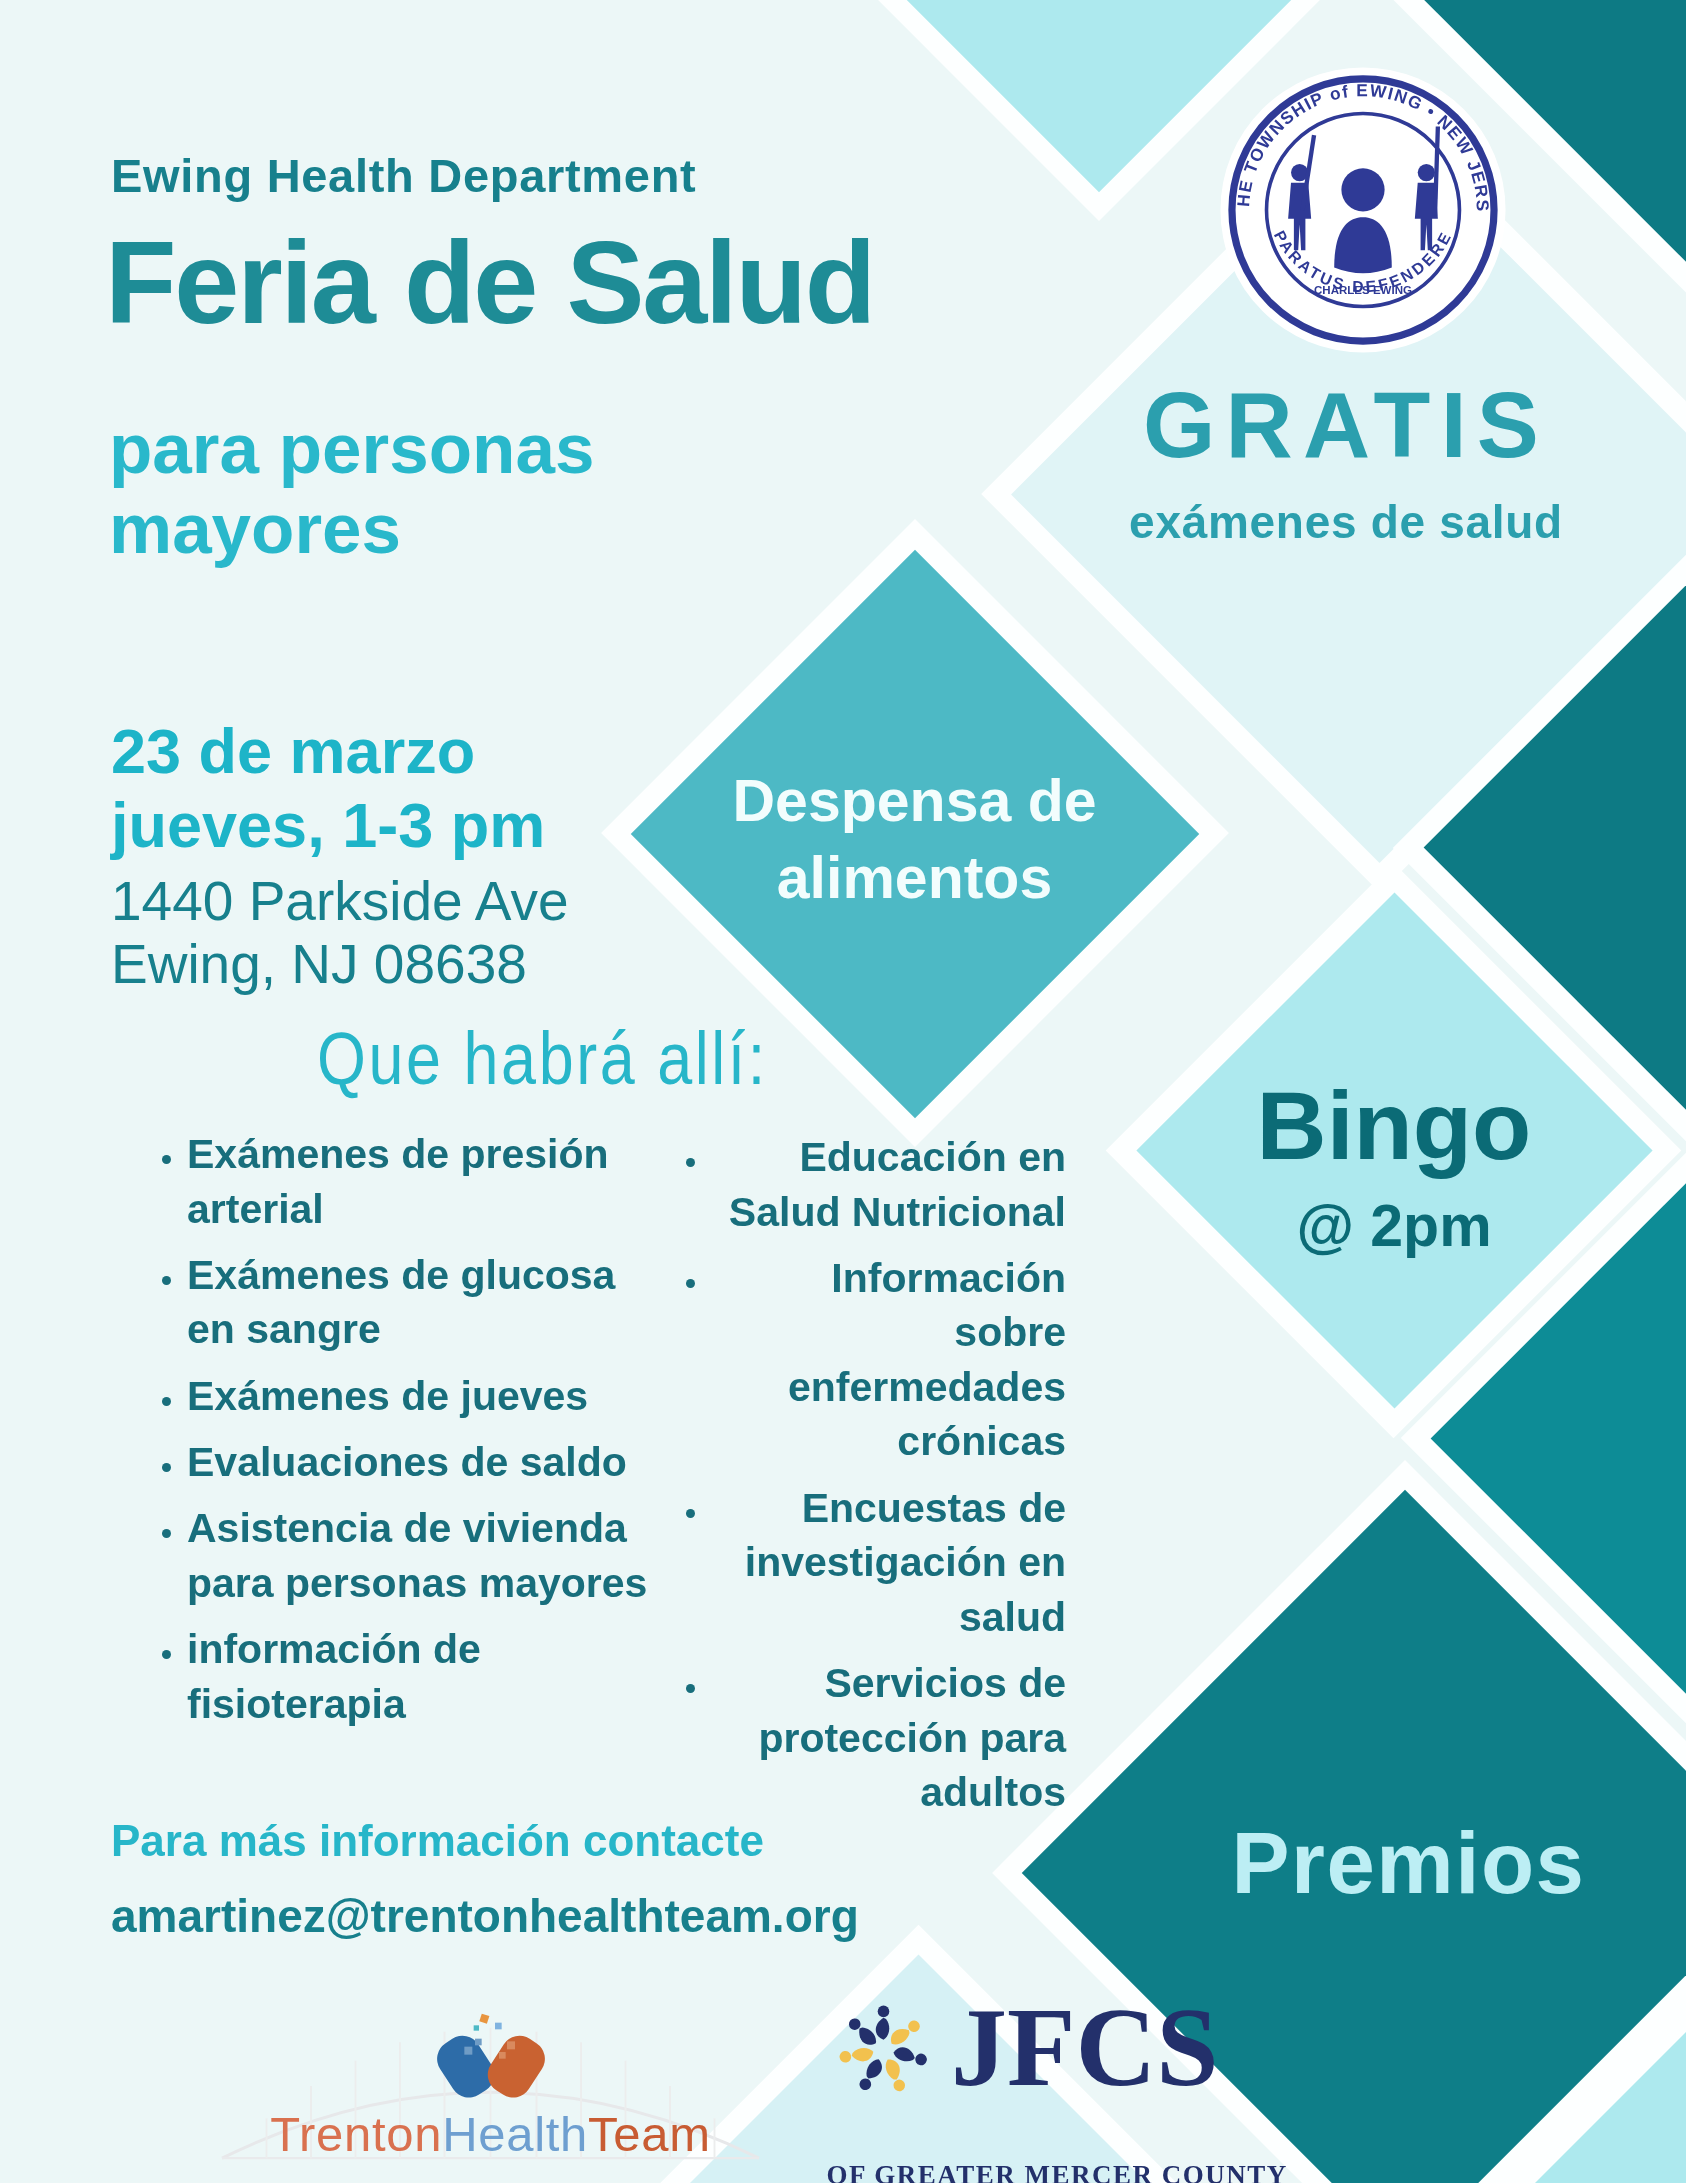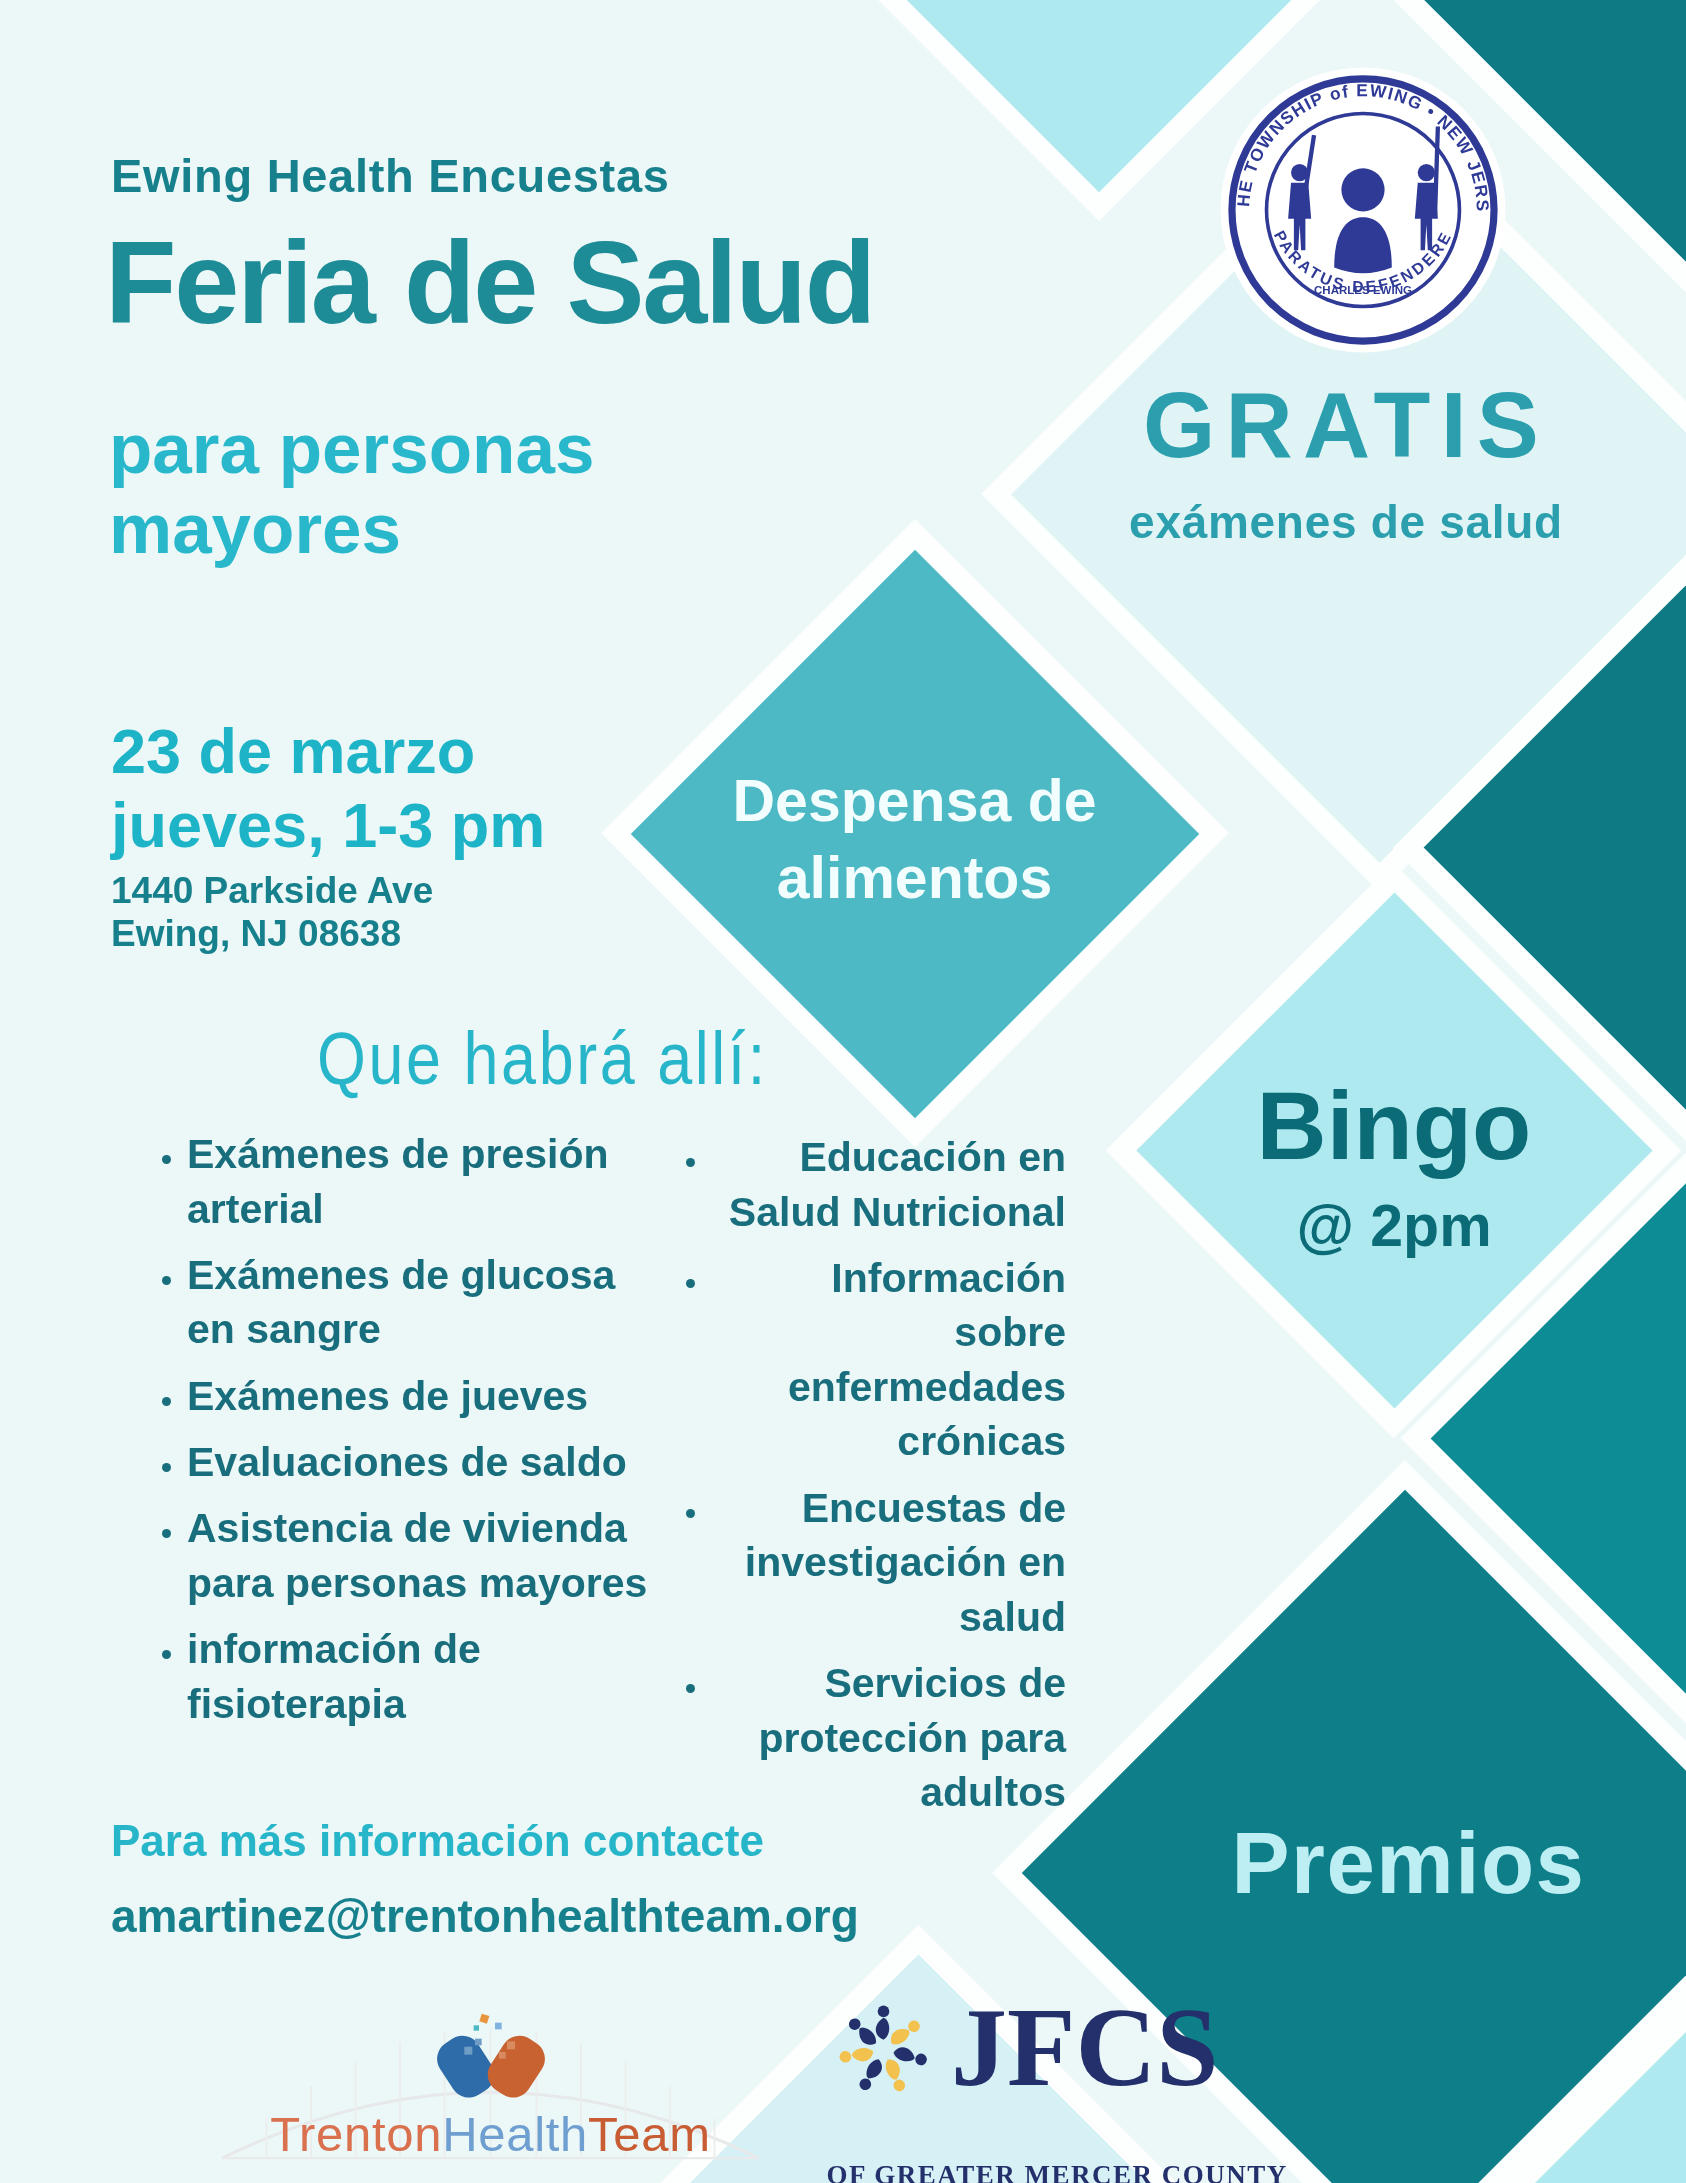--- a/index.html
+++ b/index.html
@@ -40,21 +40,21 @@
   .d9 {left:741px;top:2028px;width:355px;height:355px;background:var(--c-pale2)}
   .d10h{left:1573px;top:1986px;width:438px;height:438px}
   .d10{left:1595px;top:2007px;width:396px;height:396px;background:var(--c-light)}
 
   
   .abs{position:absolute;}
   .org-title{left:111px;top:148px;font-size:47px;font-weight:bold;color:var(--text-teal);letter-spacing:0.7px;}
   .main-title{left:105px;top:215px;font-size:117px;font-weight:bold;color:var(--title-teal);letter-spacing:-2.2px;}
   .sub-title{left:109px;top:409px;font-size:71px;font-weight:bold;color:var(--subtitle-cyan);line-height:1.12;}
   .date-block{left:111px;top:714px;font-size:63px;font-weight:bold;color:#1db4c8;line-height:1.18;}
-  .addr-block{left:111px;top:870px;font-size:37px;font-weight:bold;color:var(--text-teal);line-height:1.15;}
+  .addr-block{left:111px;top:870px;font-size:55px;font-weight:normal;color:var(--text-teal);line-height:1.15;}
   .list-heading{left:317px;top:1016px;font-size:74px;font-weight:400;color:var(--accent-cyan);
                 letter-spacing:3px;transform:scaleX(0.85);transform-origin:left top;}
   .col{position:absolute;}
   .col-left{left:144px;top:1127px;width:516px;}
   .col-right{left:668px;top:1130px;width:398px;text-align:right;}
   .col ul{margin:0;padding-left:43px;}
   .col li{font-size:41px;font-weight:bold;color:var(--bullet-teal);line-height:1.33;margin-bottom:11.8px;}
   .col li::marker{font-size:0.75em;}
   .contact-heading{left:111px;top:1816px;font-size:44px;font-weight:bold;color:var(--accent-cyan);}
   .contact-block{left:111px;top:1879px;font-size:46px;font-weight:bold;color:var(--text-teal);line-height:1.62;}
@@ -109,21 +109,21 @@
   <div class="diamond d6"></div>
   <div class="diamond halo d7h"></div>
   <div class="diamond d7"></div>
   <div class="diamond halo d8h"></div>
   <div class="diamond d8"></div>
   <div class="diamond halo d9h"></div>
   <div class="diamond d9"></div>
   <div class="diamond halo d10h"></div>
   <div class="diamond d10"></div>
 
-  <div class="abs org-title">Ewing Health Encuestas</div>
+  <div class="abs org-title">Ewing Health Department</div>
   <div class="abs main-title">Feria de Salud</div>
   <div class="abs sub-title">
     <div>para personas</div>
     <div>mayores</div>
   </div>
 
   <div class="abs date-block">
     <div>23 de marzo</div>
     <div>jueves, 1-3 pm</div>
   </div>

